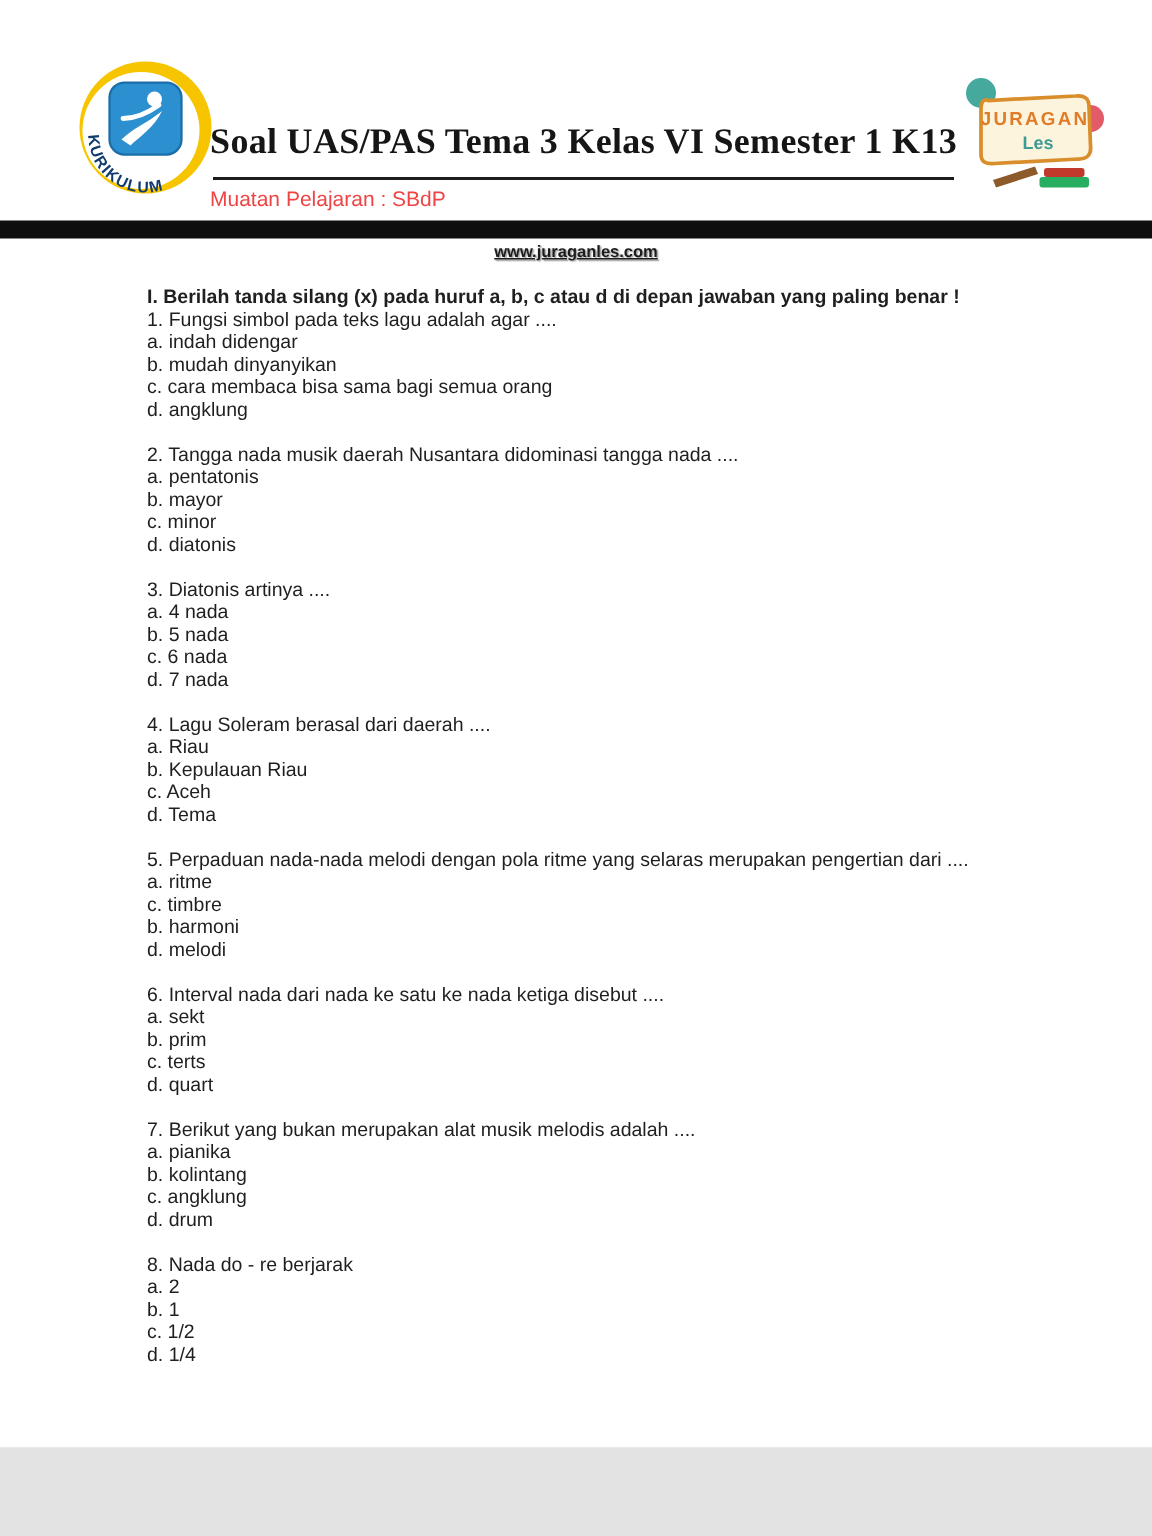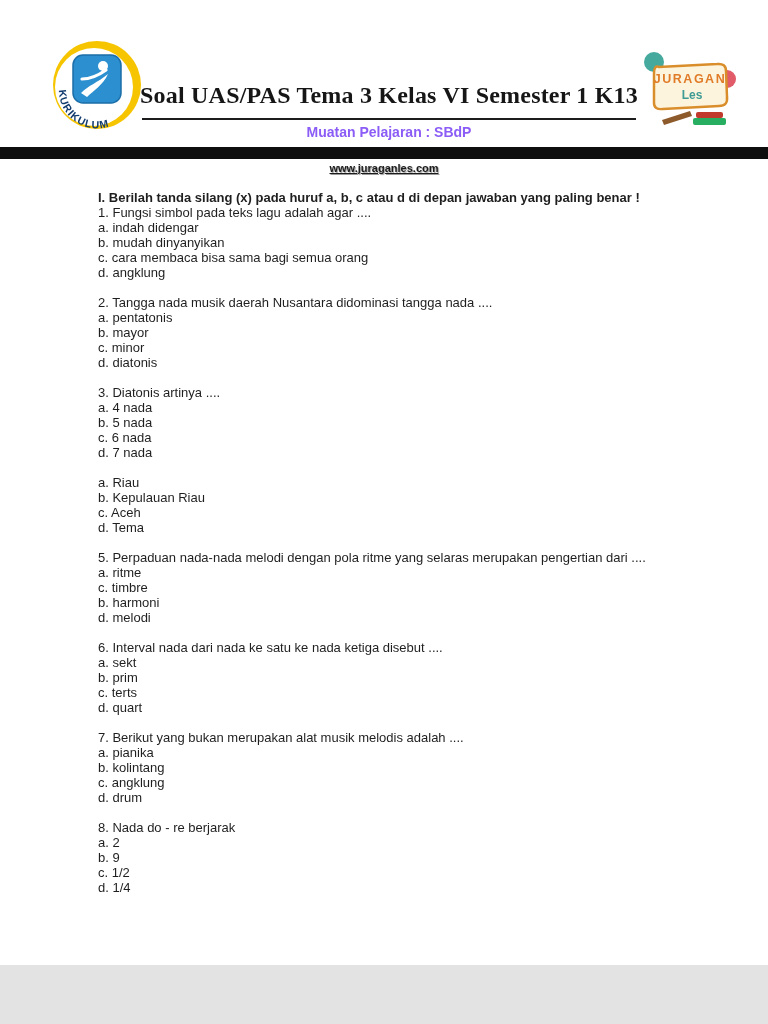--- a/index.html
+++ b/index.html
@@ -6,22 +6,22 @@
   body{background:#e3e3e3;font-family:"Liberation Sans",sans-serif;}
   .viewport{position:relative;width:768px;height:1024px;margin:0 auto;background:#e3e3e3;overflow:hidden;}
   .paper{position:absolute;left:0;top:0;width:768px;height:965px;background:#ffffff;}
   
   .header{position:absolute;left:0;top:0;width:768px;height:147px;}
   .left-logo{position:absolute;left:52px;top:40px;width:90px;height:90px;}
   .right-logo{position:absolute;left:640px;top:48px;width:98px;height:86px;}
   .doc-title{position:absolute;left:140px;right:130px;top:82px;text-align:right;
     font-family:"Liberation Serif",serif;font-weight:bold;font-size:24px;color:#161616;letter-spacing:.2px;white-space:nowrap;}
   .title-rule{position:absolute;left:142px;right:132px;top:118px;border-top:2px solid #1c1c1c;}
-  .doc-subtitle{position:absolute;left:140px;right:130px;top:124px;text-align:center;
-    font-weight:bold;font-size:14px;color:#8b5cf6;}
+  .doc-subtitle{position:absolute;left:140px;right:130px;top:124px;
+    font-weight:normal;font-size:14px;color:#ef4444;}
   .divider-bar{position:absolute;left:0;top:147px;width:768px;height:12px;background:#0e0e0e;}
   .website{position:absolute;left:0;top:162px;width:768px;text-align:center;font-weight:bold;font-size:11px;color:#1c1c1c;
     text-decoration:underline;text-shadow:1px 1px 1px #9a9a9a;}
   
   .content{position:absolute;left:70px;top:190px;right:55px;font-size:13px;line-height:15px;color:#1f1f1f;margin-left:28px;}
   .instruction{font-weight:bold;}
   .questions .question + .question{margin-top:15px;}
   .q-line{white-space:nowrap;}
   .below-page{position:absolute;left:0;top:965px;width:768px;height:59px;background:#e3e3e3;}
   svg text{font-family:"Liberation Sans",sans-serif;}
@@ -95,20 +95,21 @@
 
         <div class="question">
           <div class="q-line">3. Diatonis artinya ....</div>
           <div class="q-line">a. 4 nada</div>
           <div class="q-line">b. 5 nada</div>
           <div class="q-line">c. 6 nada</div>
           <div class="q-line">d. 7 nada</div>
         </div>
 
         <div class="question">
+          <div class="q-line">4. Lagu Soleram berasal dari daerah ....</div>
           <div class="q-line">a. Riau</div>
           <div class="q-line">b. Kepulauan Riau</div>
           <div class="q-line">c. Aceh</div>
           <div class="q-line">d. Tema</div>
         </div>
 
         <div class="question">
           <div class="q-line">5. Perpaduan nada-nada melodi dengan pola ritme yang selaras merupakan pengertian dari ....</div>
           <div class="q-line">a. ritme</div>
           <div class="q-line">c. timbre</div>
@@ -128,21 +129,21 @@
           <div class="q-line">7. Berikut yang bukan merupakan alat musik melodis adalah ....</div>
           <div class="q-line">a. pianika</div>
           <div class="q-line">b. kolintang</div>
           <div class="q-line">c. angklung</div>
           <div class="q-line">d. drum</div>
         </div>
 
         <div class="question">
           <div class="q-line">8. Nada do - re berjarak</div>
           <div class="q-line">a. 2</div>
-          <div class="q-line">b. 9</div>
+          <div class="q-line">b. 1</div>
           <div class="q-line">c. 1/2</div>
           <div class="q-line">d. 1/4</div>
         </div>
 
       </div>
     </div>
 
   </div>
   <div class="below-page"></div>
 </div>

